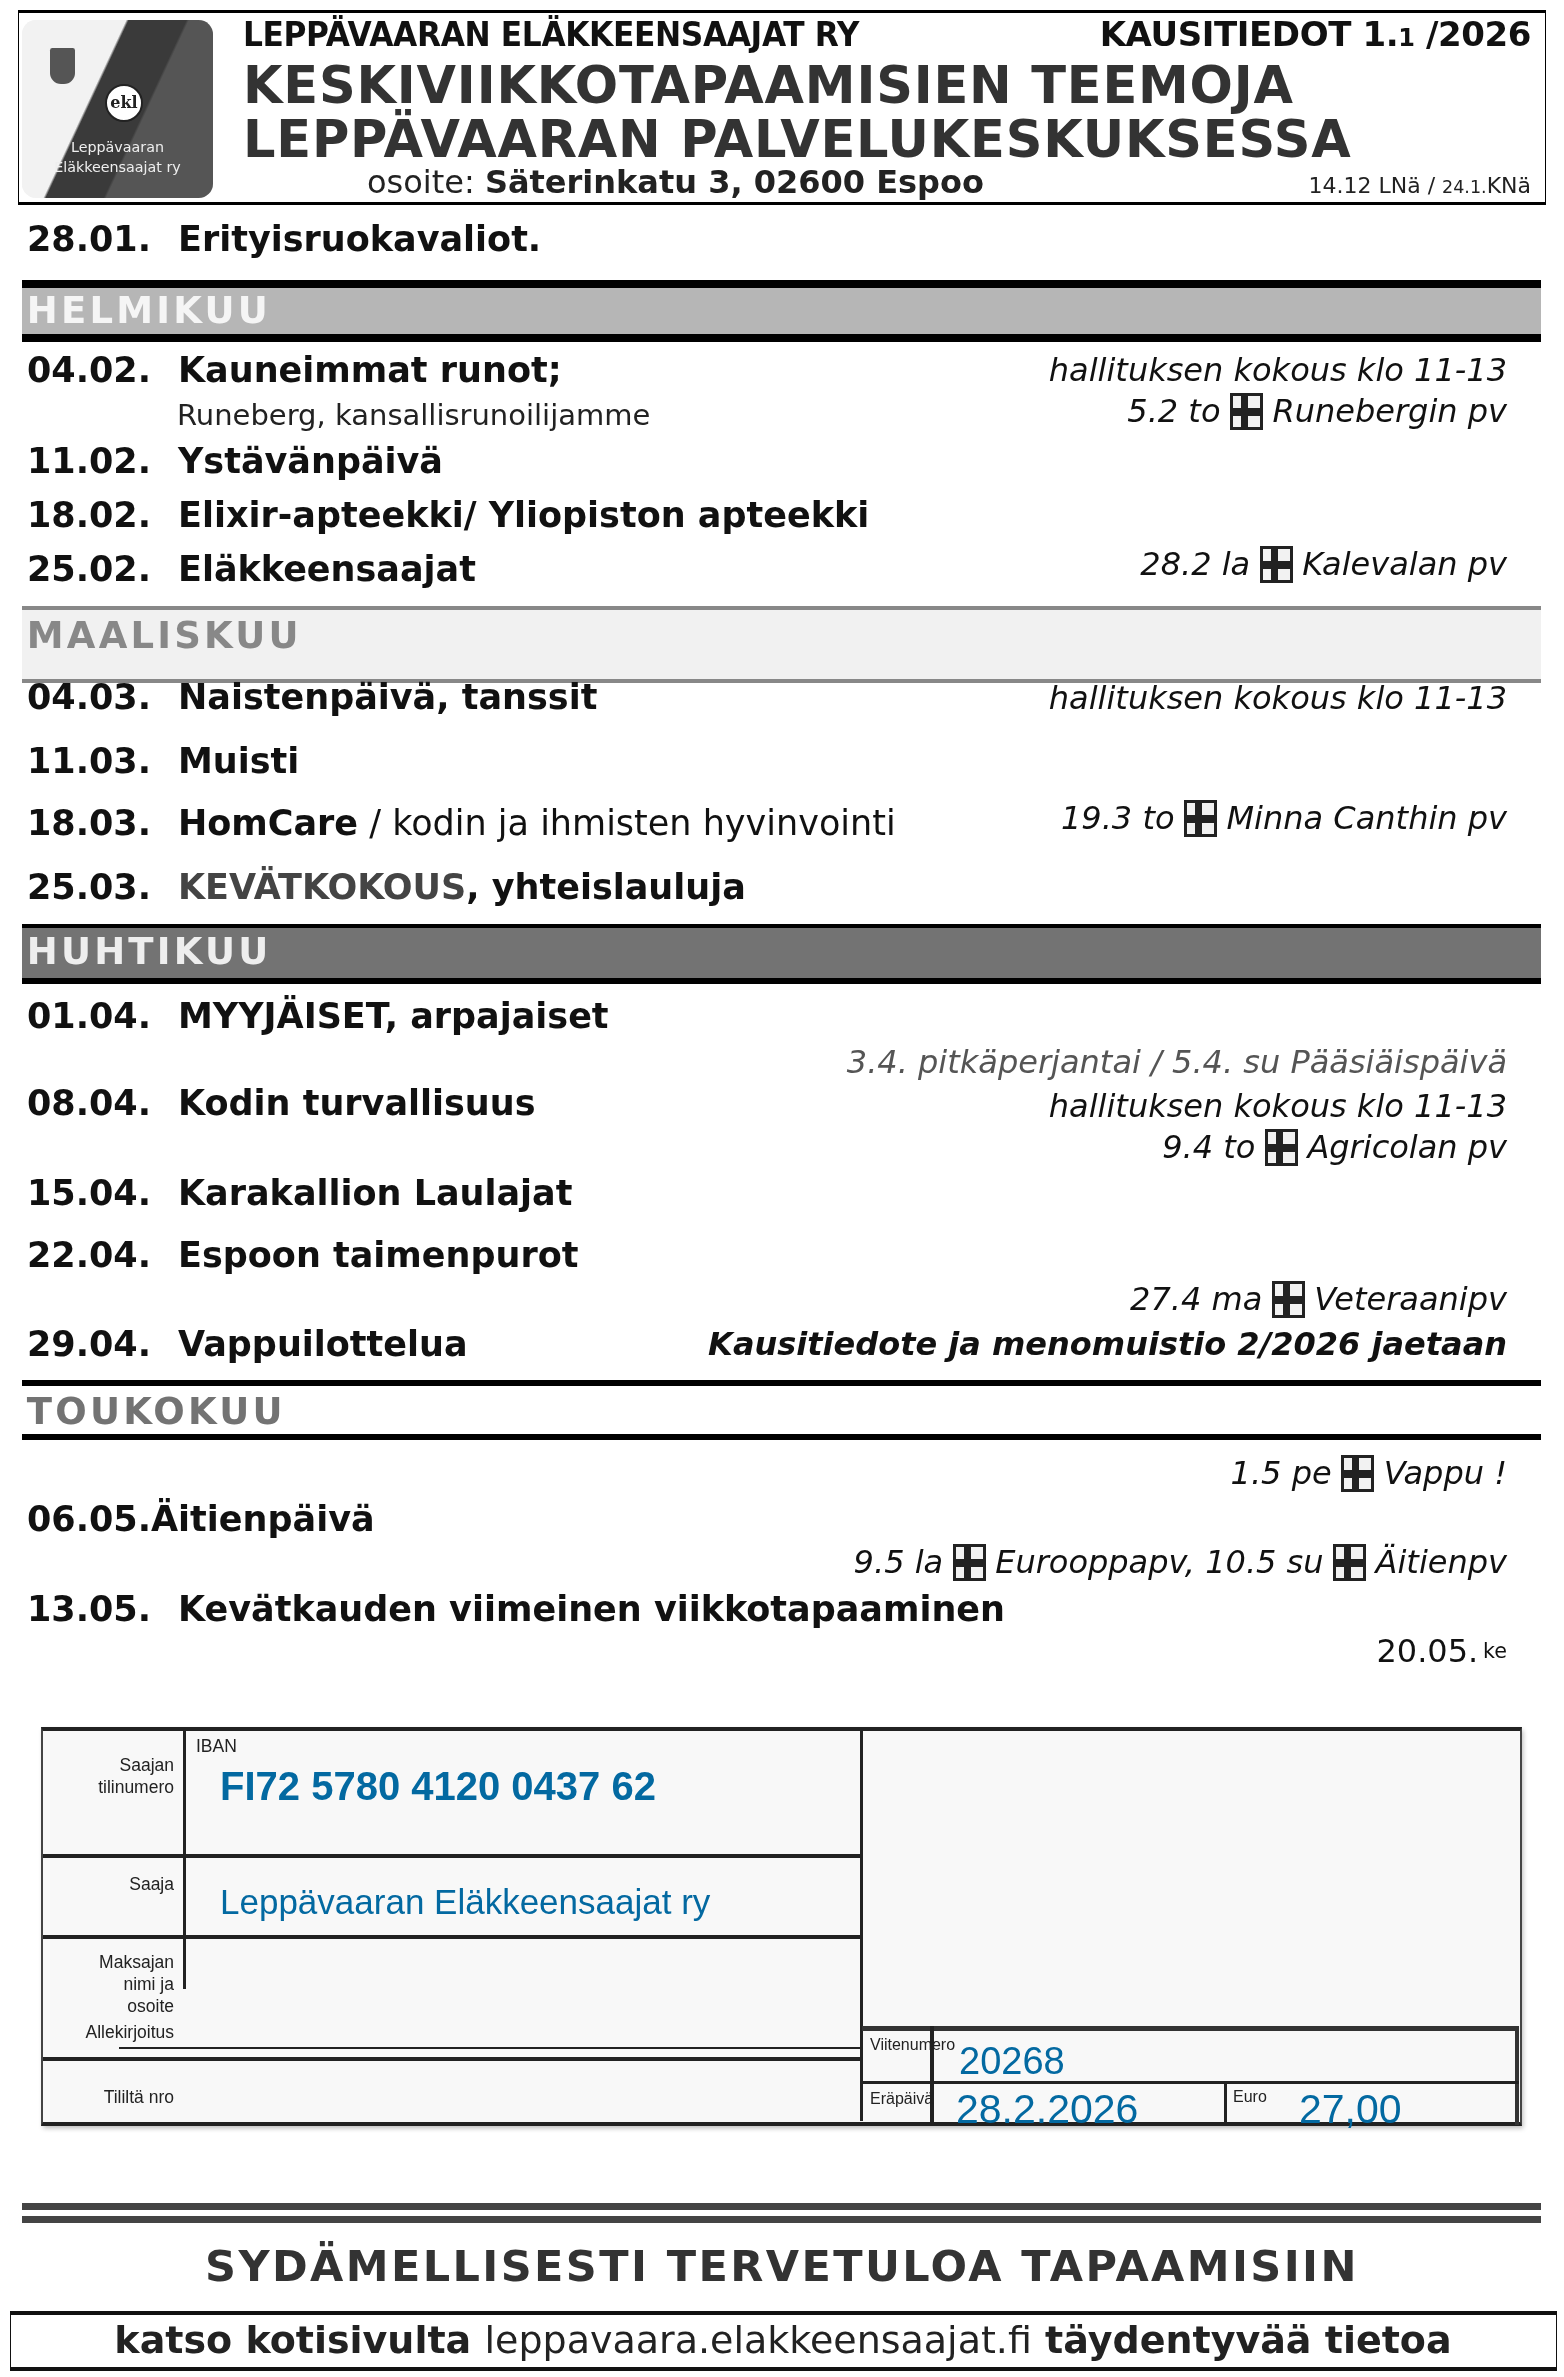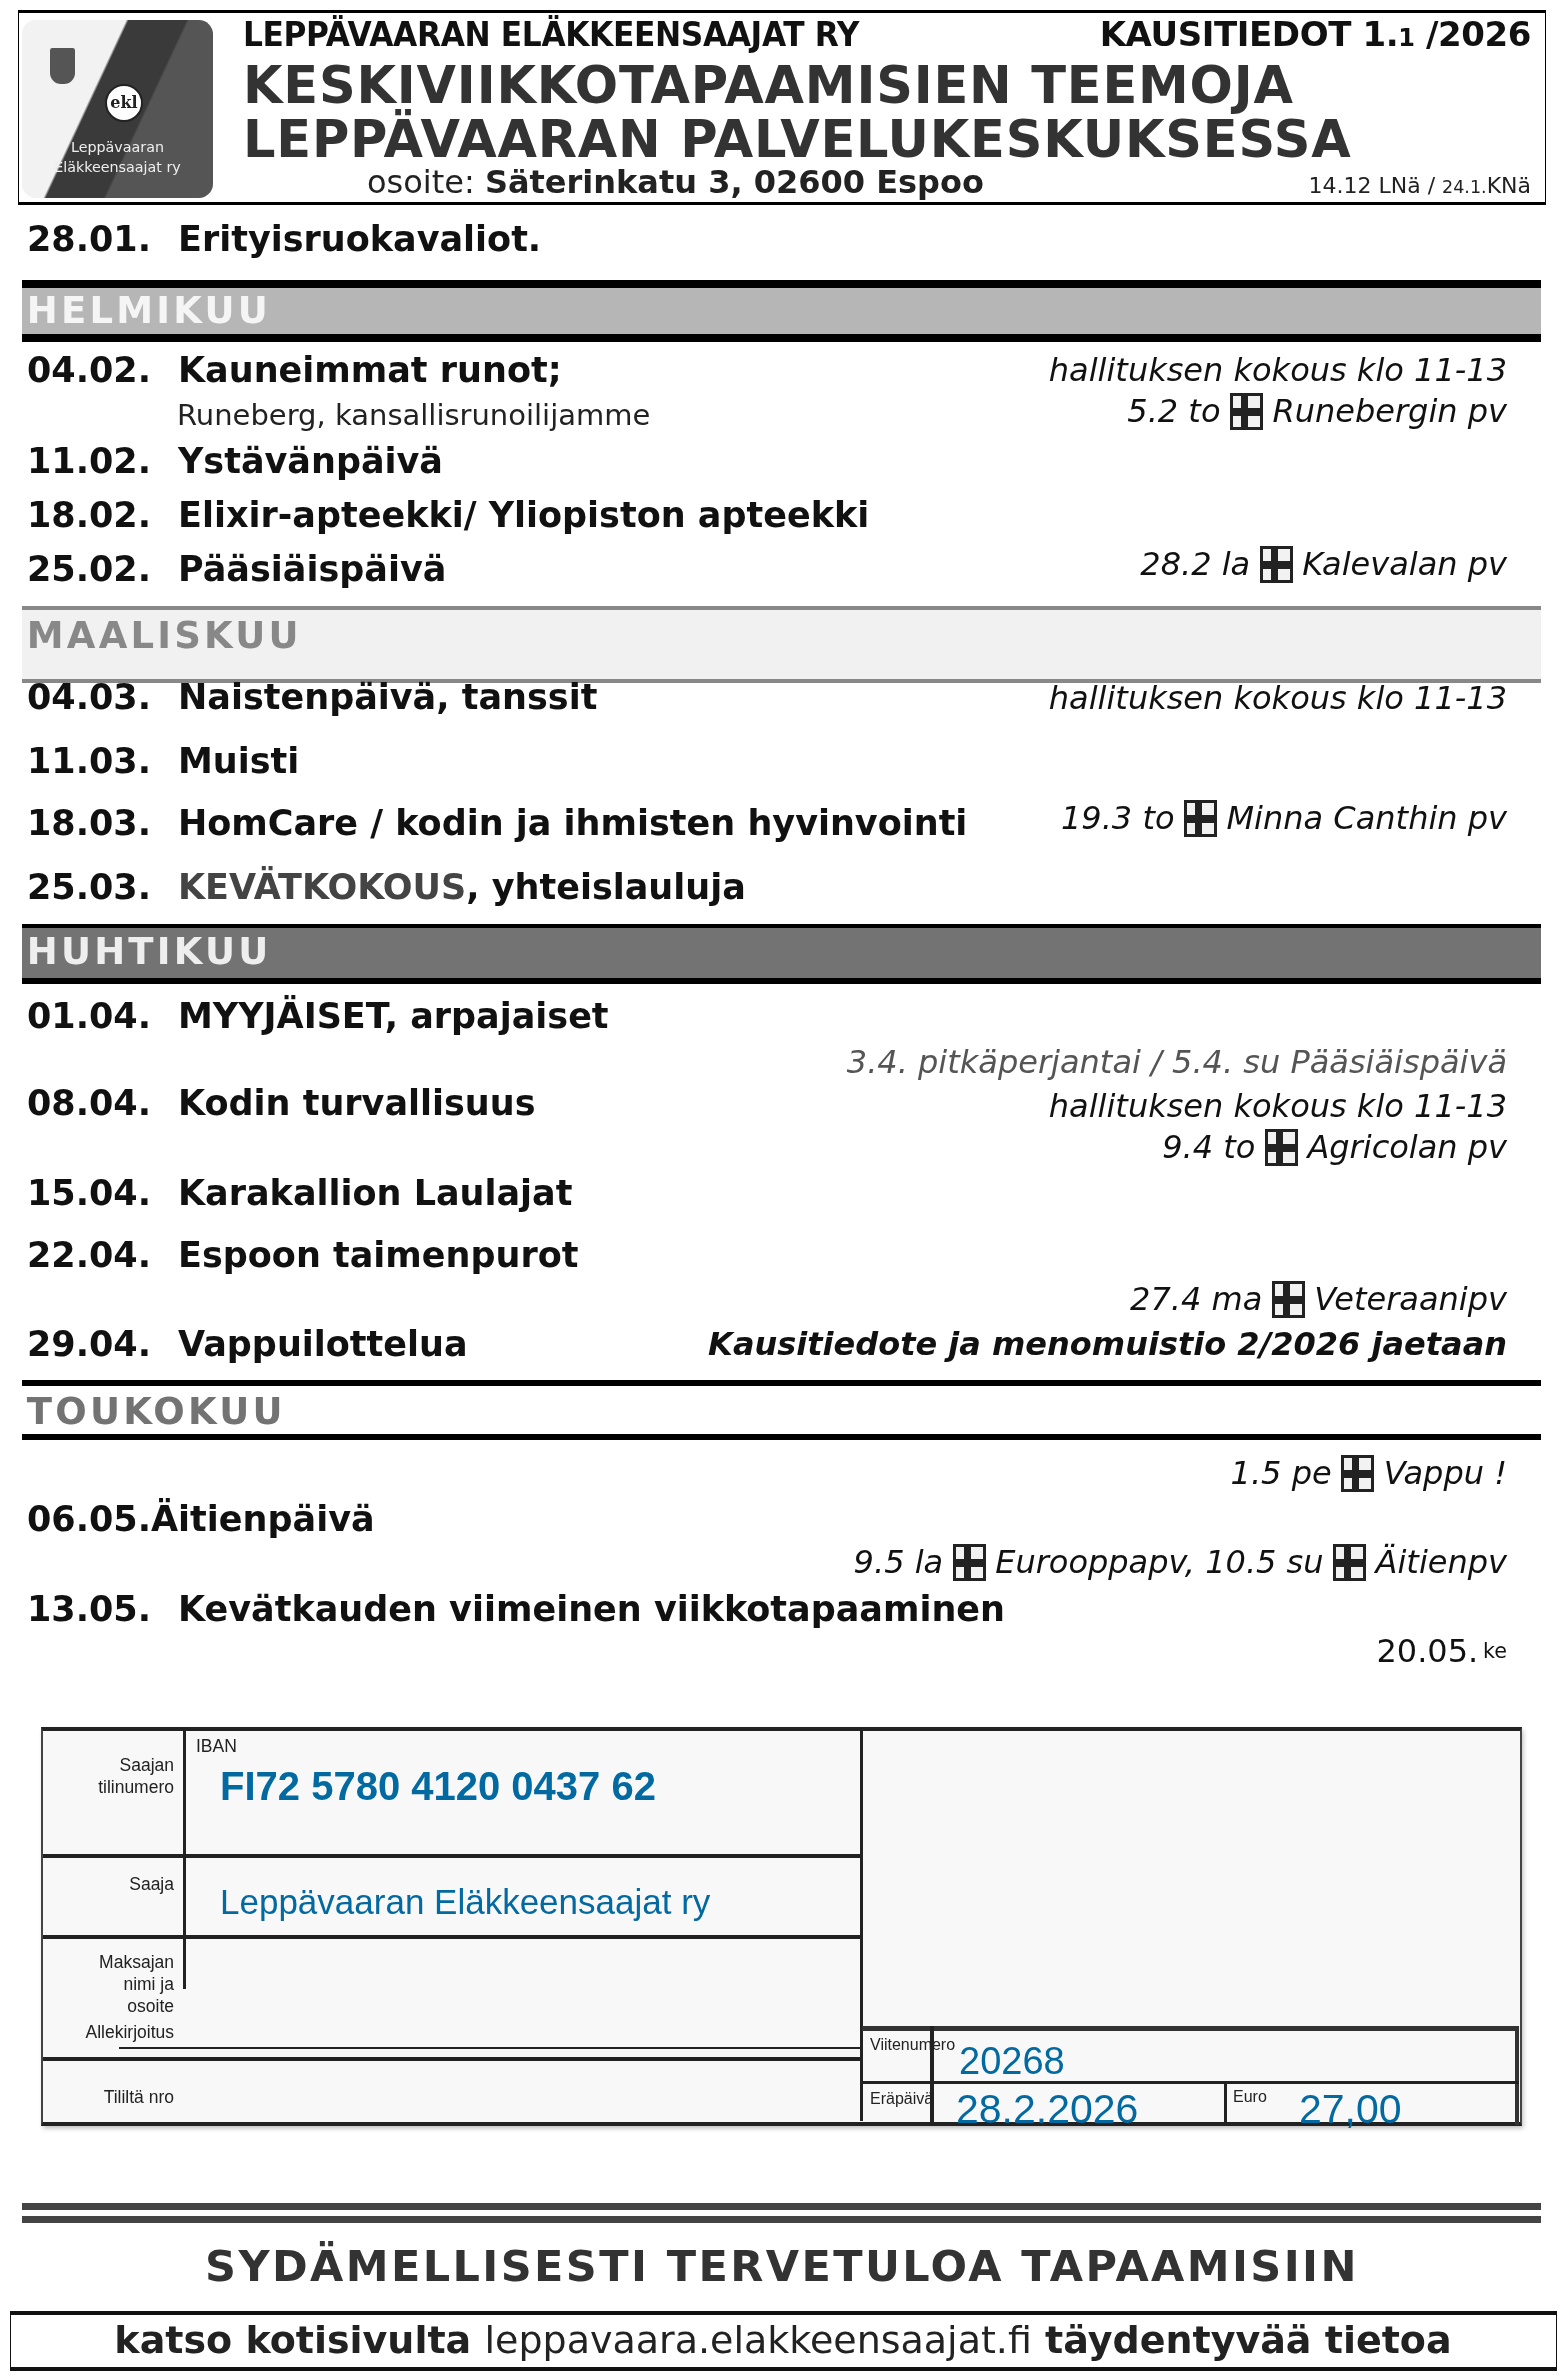--- a/index.html
+++ b/index.html
@@ -24,21 +24,21 @@
   .h-title2 { top: 110px; }
   .h-addr { left: 367px; top: 163px; font-size: 32px; font-weight: bold; color: #222; }
   .h-addr .lbl { font-weight: normal; }
   .h-dates { right: 33px; top: 173px; font-size: 22px; color: #222; }
   .h-dates .small { font-size: 17.5px; }
 
   
   .ev { left: 27px; font-size: 35px; font-weight: bold; white-space: nowrap; }
   .ev .date { display: inline-block; width: 151px; }
   .ev .date.tight { width: auto; }
-  .ev .normal { font-weight: bold; margin-top: 43px; }
+  .ev .normal { font-weight: normal; margin-top: 43px; }
   .ev .grayb { color: #444; }
   .sub { left: 177px; font-size: 29px; color: #222; }
   .note { right: 57px; font-size: 32px; font-style: italic; white-space: nowrap; color: #111; display:flex; align-items:center; gap: 9.5px; }
   .note.gray { color: #555; }
   .note.bold { font-weight: bold; }
   .note.plain { font-style: normal; }
   .note .tiny { font-size: 20.7px; }
 
   .flag { display:inline-block; width: 33px; height: 37px; background:#f2f2f2; border: 3.2px solid #222; position: relative; vertical-align: middle; }
   .flag::before { content:""; position:absolute; left:0; right:0; top:12px; height:8px; background:#222; }
@@ -89,21 +89,21 @@
 <div class="abs ev" style="top:350px"><span class="date">04.02.</span><span>Kauneimmat runot;</span></div>
 <div class="abs note" style="top:351px">hallituksen kokous klo 11-13</div>
 <div class="abs sub" style="top:398px">Runeberg, kansallisrunoilijamme</div>
 <div class="abs note" style="top:392px">
     <span>5.2 to</span>
     <span class="flag"></span>
     <span>Runebergin pv</span>
   </div>
 <div class="abs ev" style="top:441px"><span class="date">11.02.</span><span>Ystävänpäivä</span></div>
 <div class="abs ev" style="top:495px"><span class="date">18.02.</span><span>Elixir-apteekki/ Yliopiston apteekki</span></div>
-<div class="abs ev" style="top:549px"><span class="date">25.02.</span><span>Pääsiäispäivä</span></div>
+<div class="abs ev" style="top:549px"><span class="date">25.02.</span><span>Eläkkeensaajat</span></div>
 <div class="abs note" style="top:545px">
     <span>28.2 la</span>
     <span class="flag"></span>
     <span>Kalevalan pv</span>
   </div>
 
 <div class="abs month m-maalis">MAALISKUU</div>
 <div class="abs ev" style="top:677px"><span class="date">04.03.</span><span>Naistenpäivä, tanssit</span></div>
 <div class="abs note" style="top:679px">hallituksen kokous klo 11-13</div>
 <div class="abs ev" style="top:741px"><span class="date">11.03.</span><span>Muisti</span></div>

